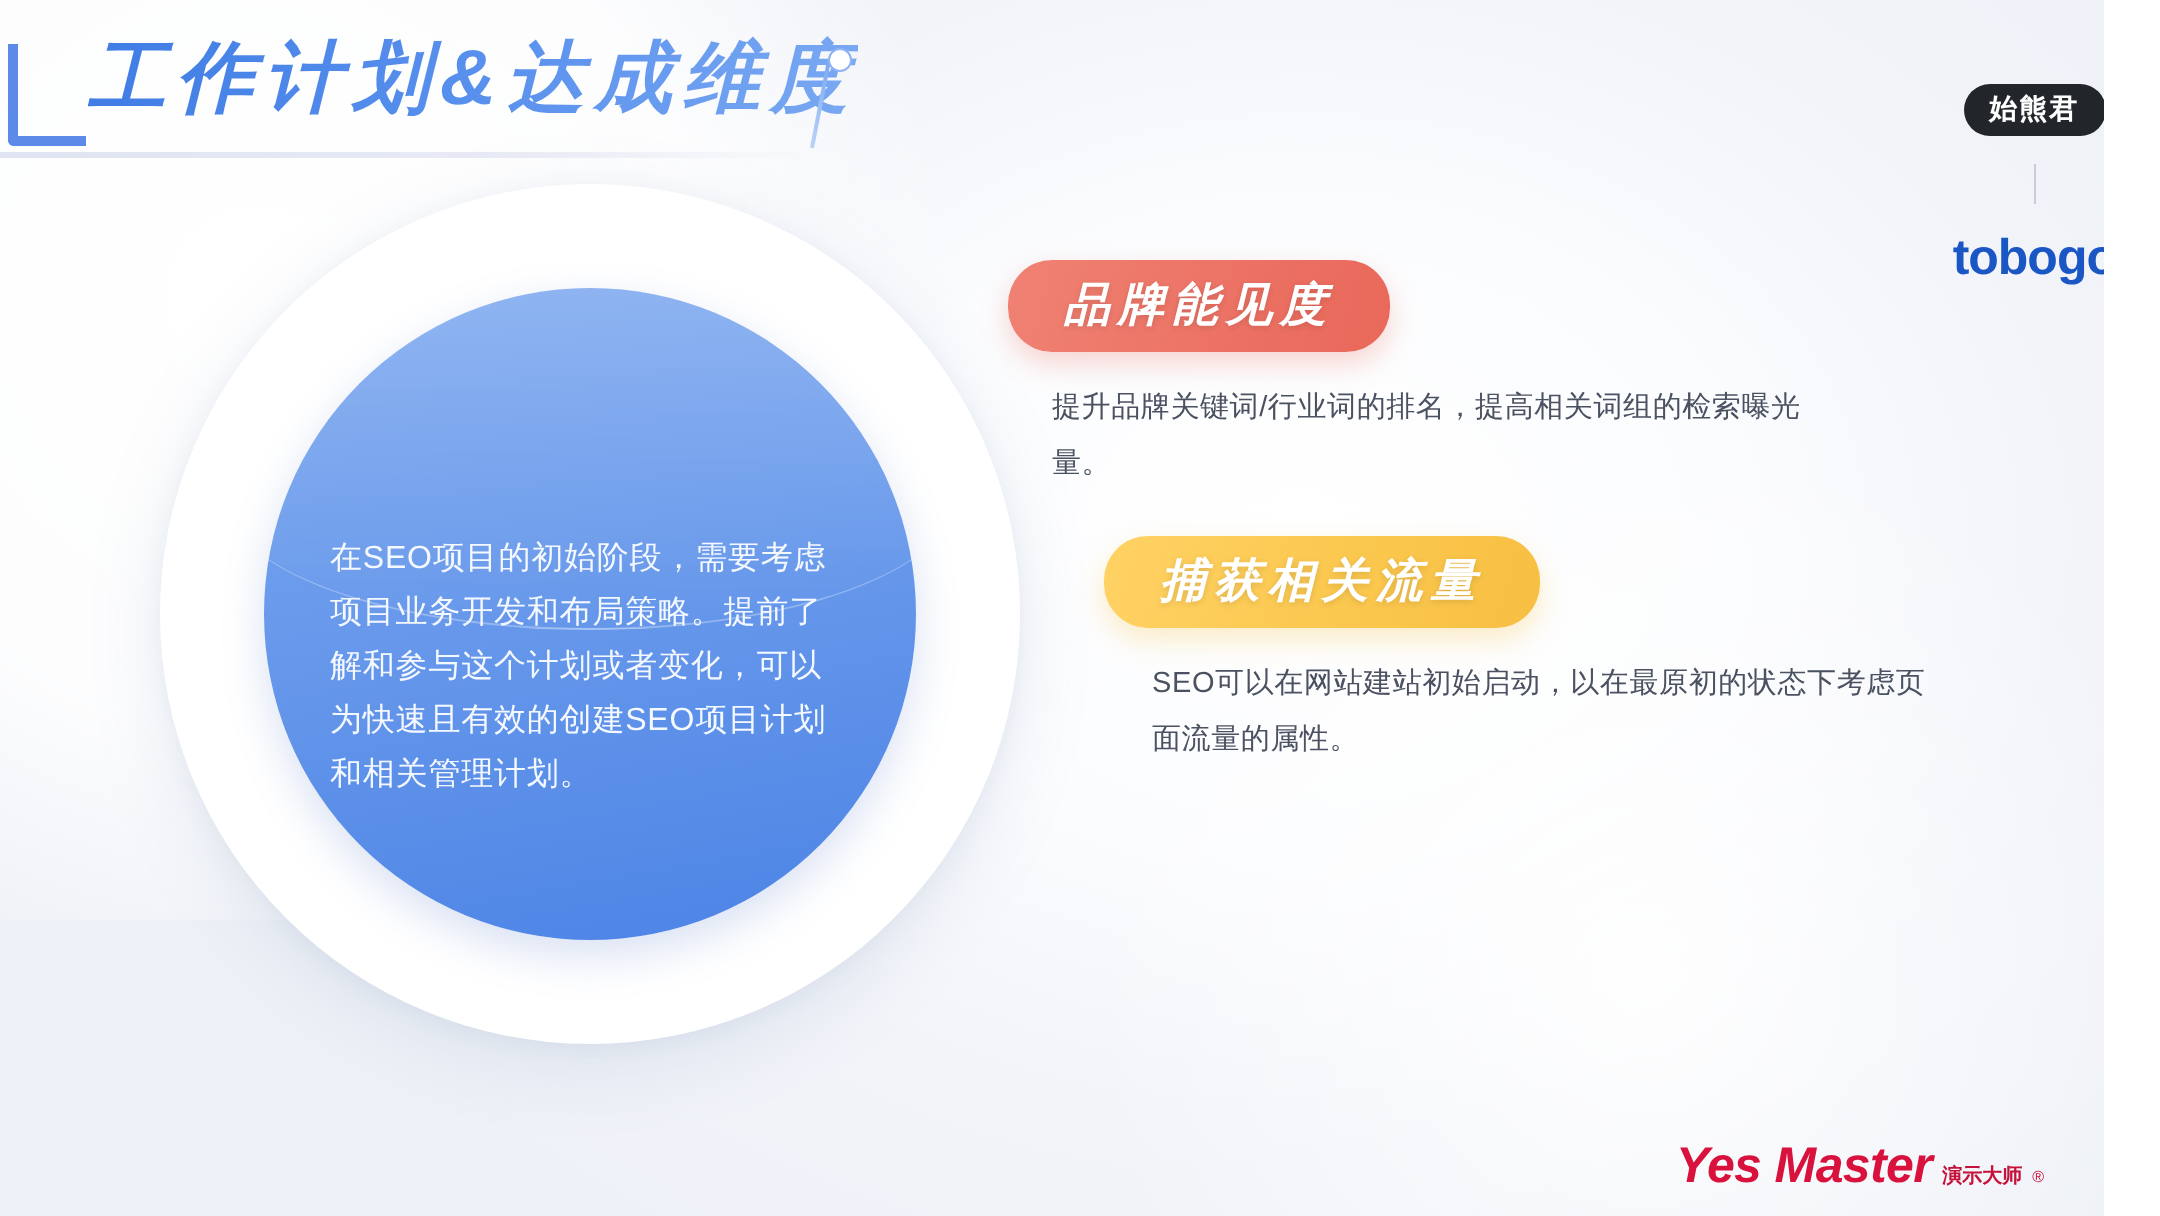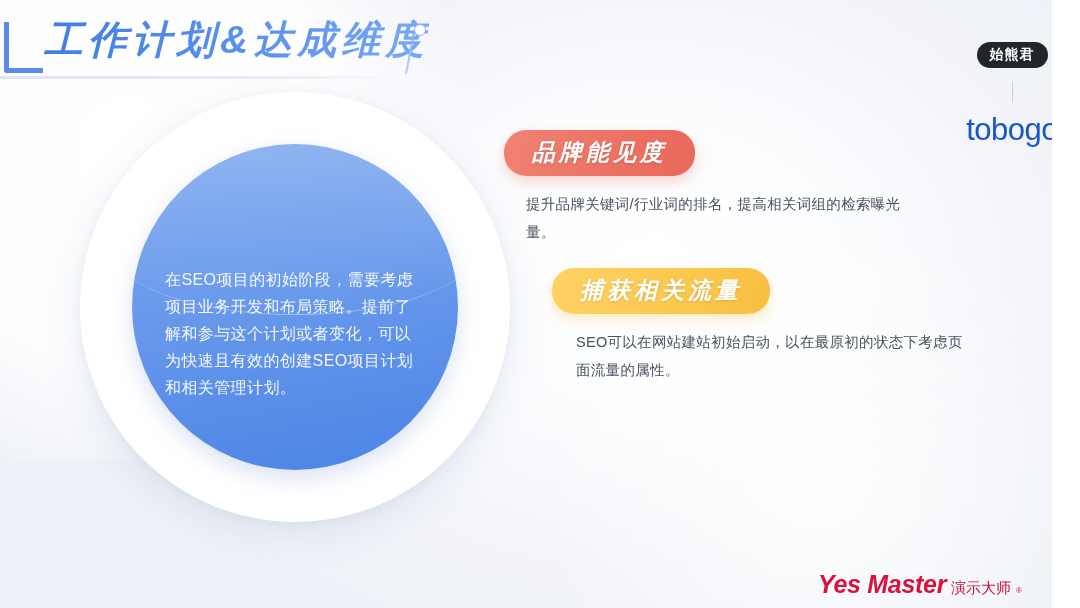--- a/index.html
+++ b/index.html
@@ -105,22 +105,22 @@
     padding: 4px 13px 5px;
     border-radius: 13px;
     line-height: 17px;
   }
   .brand-sep {
     width: 1px; height: 20px;
     background: #c8cdd8;
   }
   .brand-logo {
     color: #1a56c4;
-    font-size: 31px;
-    font-weight: normal;
+    font-size: 25px;
+    font-weight: bold;
     letter-spacing: -0.5px;
     line-height: 27px;
   }
 
   
   .circle-wrap {
     position: absolute;
     left: 80px; top: 92px;
     width: 430px; height: 430px;
   }
@@ -236,22 +236,22 @@
   .footer-en {
     color: #d8123c;
     font-size: 25px;
     font-weight: bold;
     font-style: italic;
     letter-spacing: -0.3px;
     line-height: 28px;
   }
   .footer-cn {
     color: #c5123a;
-    font-size: 15px;
-    font-weight: normal;
+    font-size: 10px;
+    font-weight: bold;
     line-height: 18px;
   }
   .footer-tm {
     color: #c5123a;
     font-size: 8px;
     line-height: 10px;
     vertical-align: super;
   }
 </style>
 </head>

